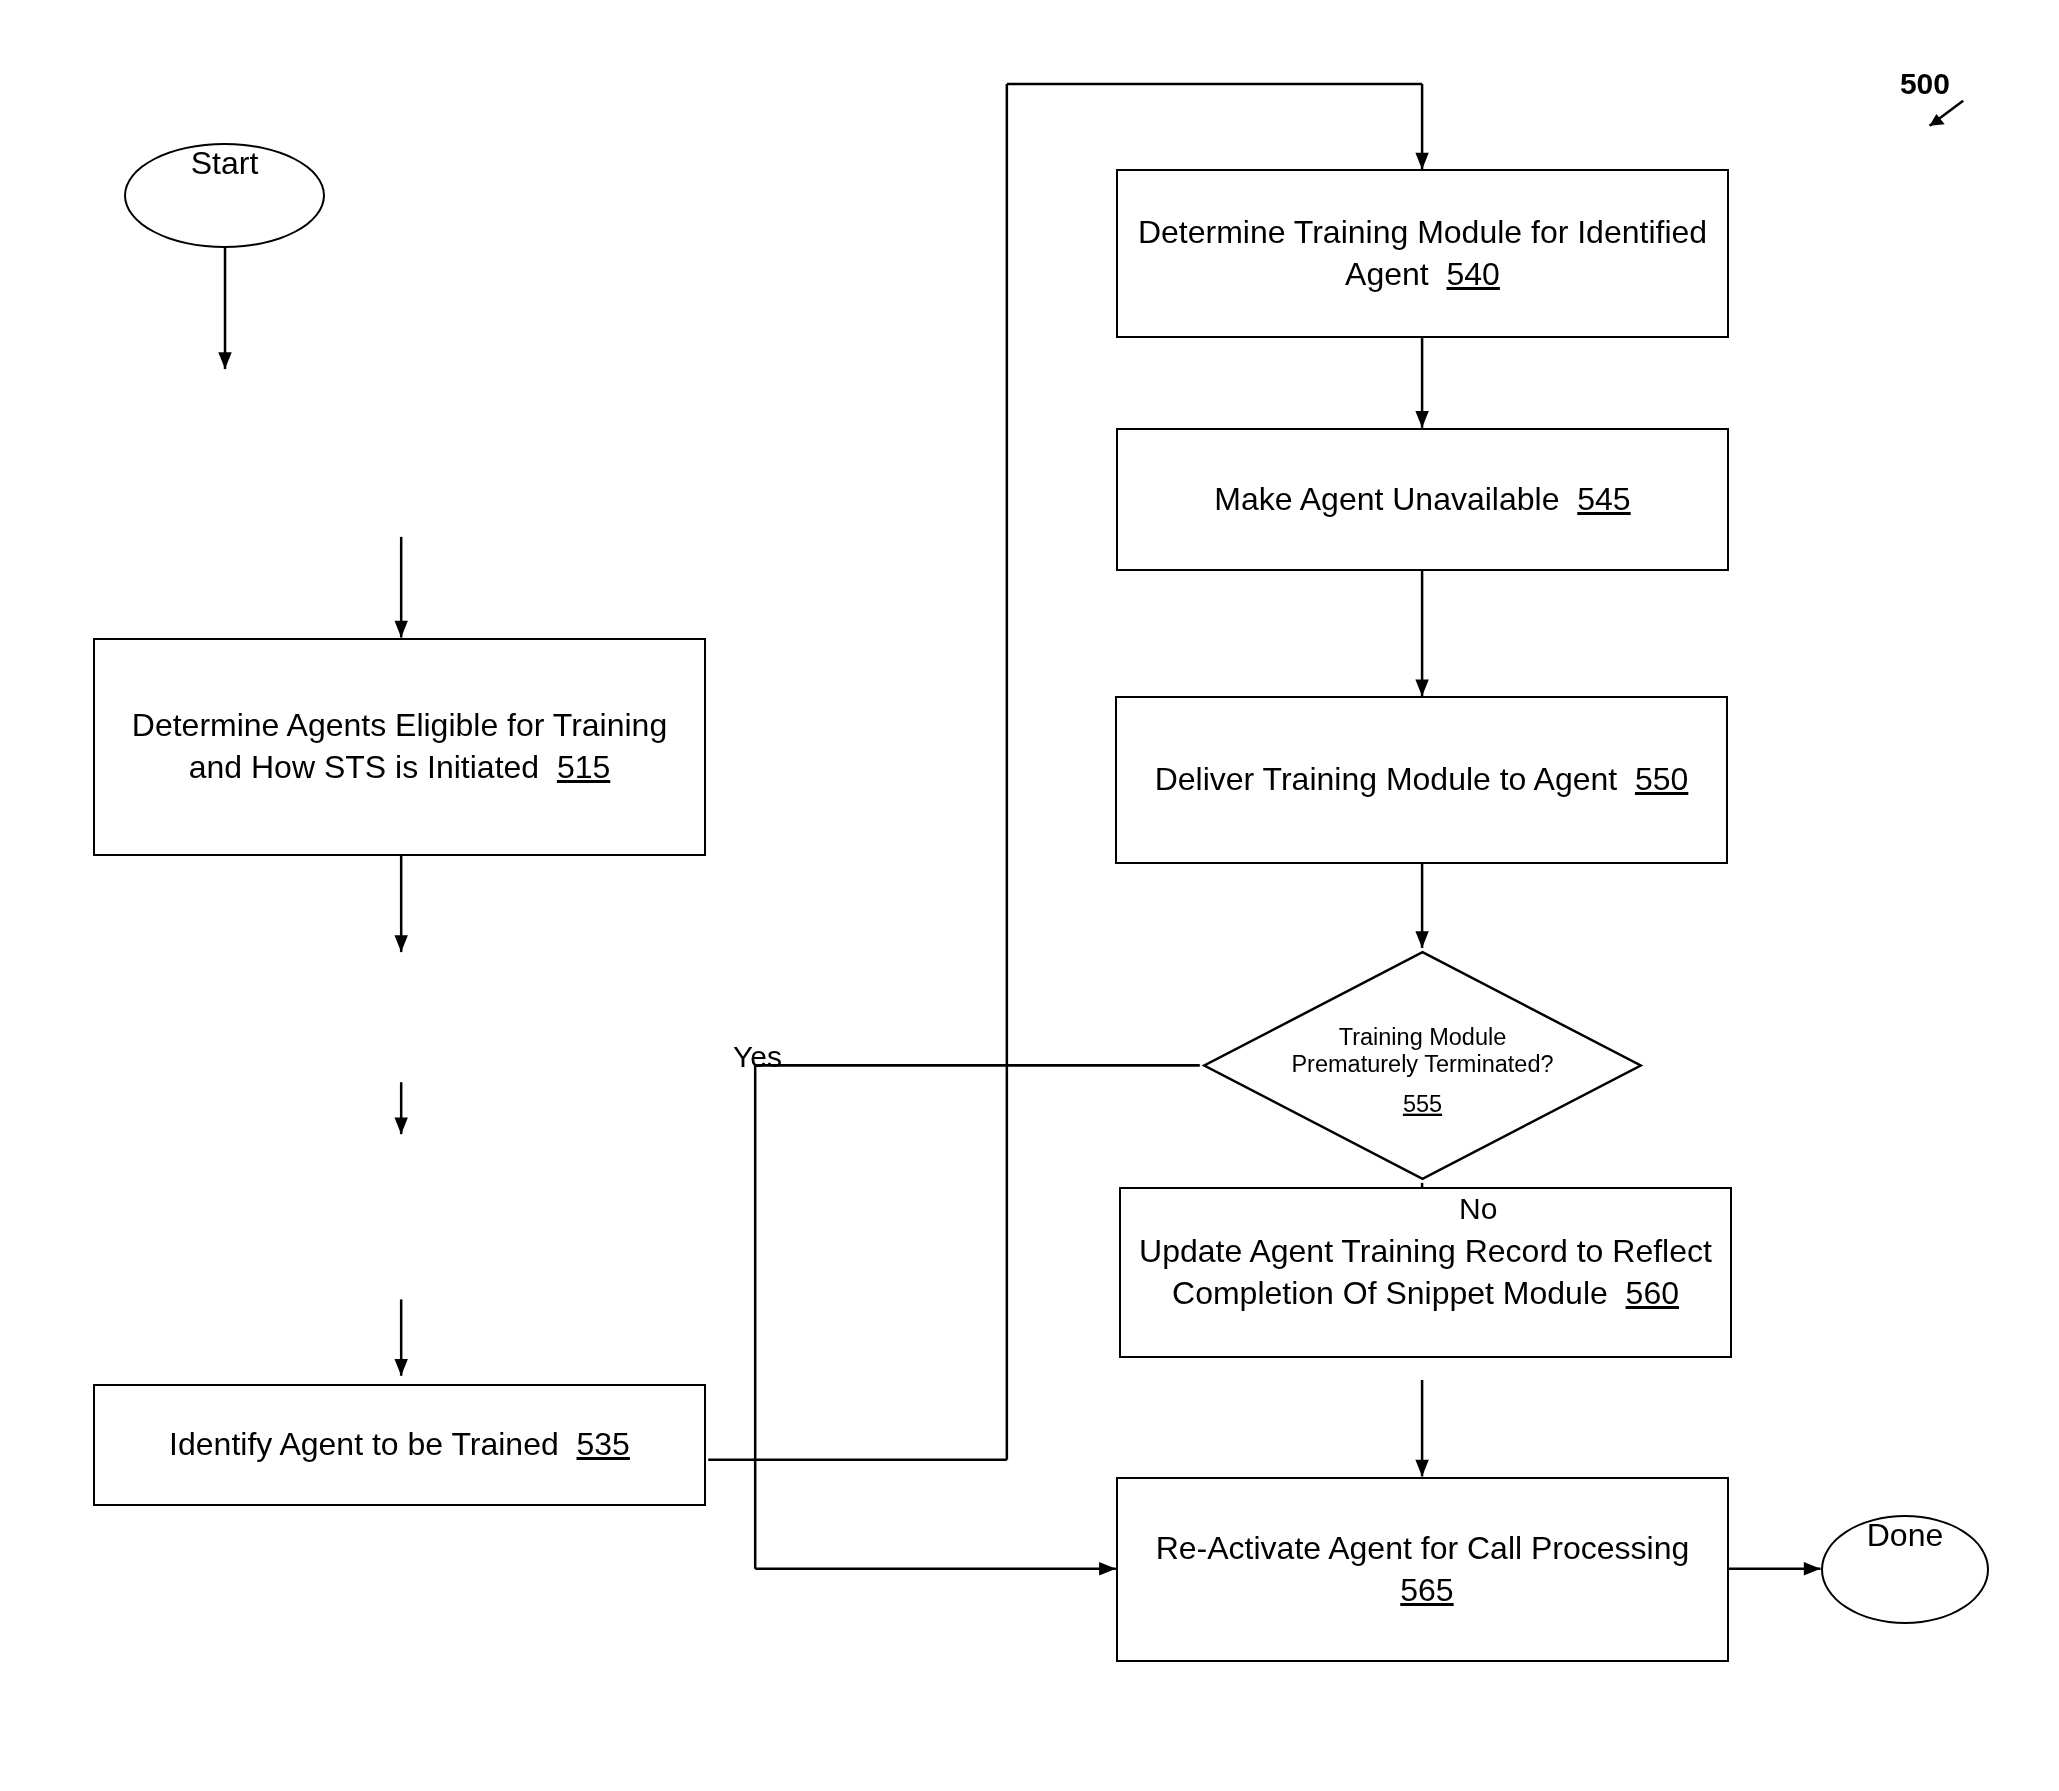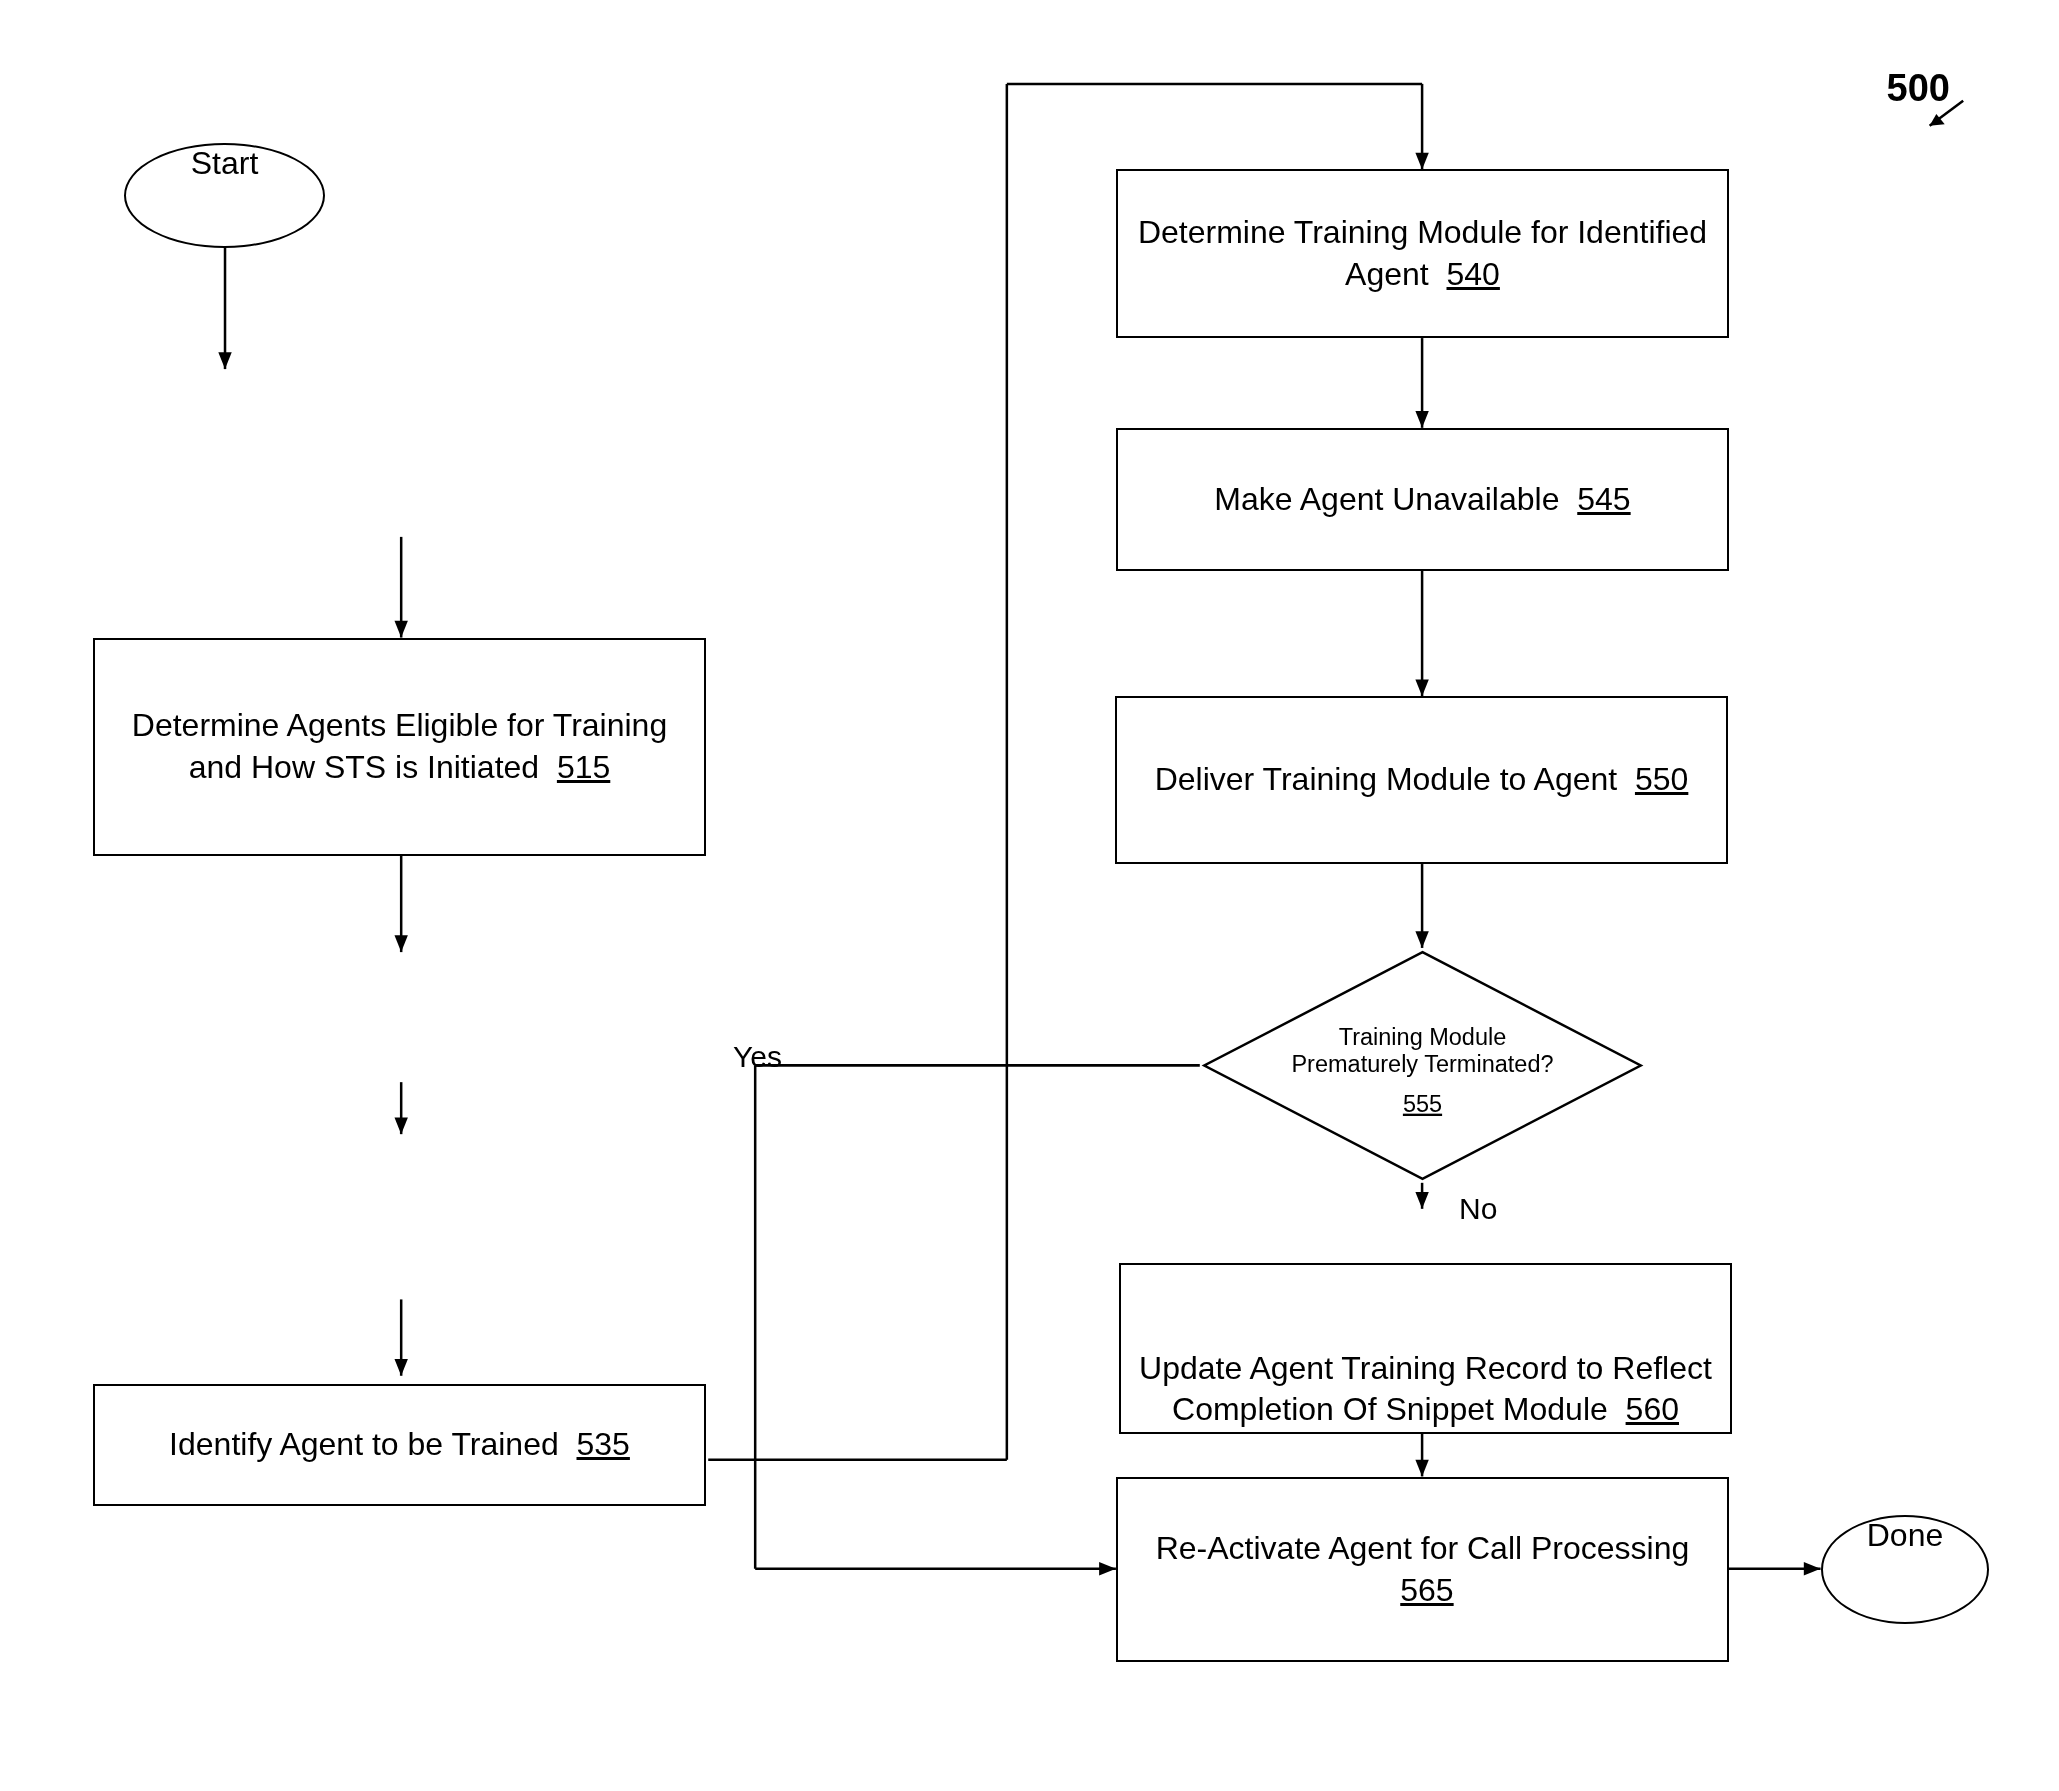--- a/index.html
+++ b/index.html
@@ -47,21 +47,21 @@
       display: flex;
       align-items: flex-start;
       justify-content: center;
       font-size: 32px;
     }
     .diamond-node {
       position: absolute;
     }
     .label-500 {
       position: absolute;
-      font-size: 38px;
+      font-size: 30px;
       font-weight: bold;
     }
     .arrow-label {
       position: absolute;
       font-size: 30px;
       margin-left: 24px;
     }
   </style>
 </head>
 <body>
@@ -170,21 +170,21 @@
 
   <div class="diamond-node" style="left:1200px; top:948px; width:445px; height:235px;">
     <svg viewBox="0 0 530 280" xmlns="http://www.w3.org/2000/svg" style="width:100%;height:100%;">
       <polygon points="265,5 525,140 265,275 5,140" fill="white" stroke="black" stroke-width="3"></polygon>
       <text x="265" y="115" text-anchor="middle" font-size="28" font-family="Arial">Training Module</text>
       <text x="265" y="148" text-anchor="middle" font-size="28" font-family="Arial">Prematurely Terminated?</text>
       <text x="265" y="195" text-anchor="middle" font-size="28" font-family="Arial" text-decoration="underline">555</text>
     </svg>
   </div>
 
-  <div class="flowbox" style="left:1119px; top:1263px; width:613px; height:171px;align-items:flex-end;">
+  <div class="flowbox" style="left:1119px; top:1187px; width:613px; height:171px;">
     <div>
       <span>Update Agent Training Record to Reflect Completion Of Snippet Module</span>
       &nbsp;<span class="ref">560</span>
     </div>
   </div>
 
   <div class="flowbox" style="left:1116px; top:1477px; width:613px; height:185px;">
     <div>
       <span>Re-Activate Agent for Call Processing</span>
       &nbsp;<span class="ref">565</span>

